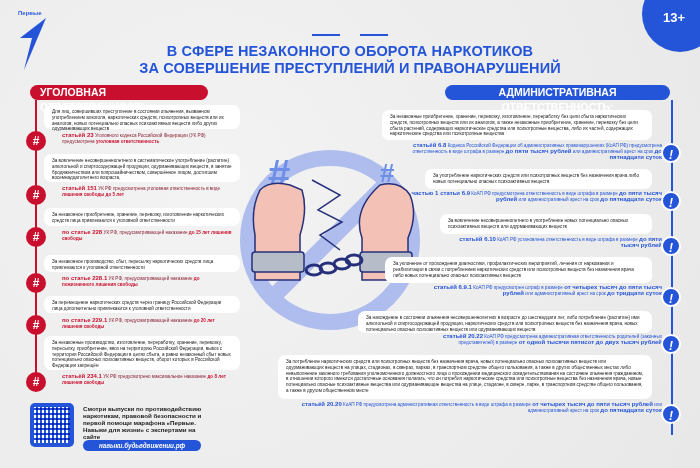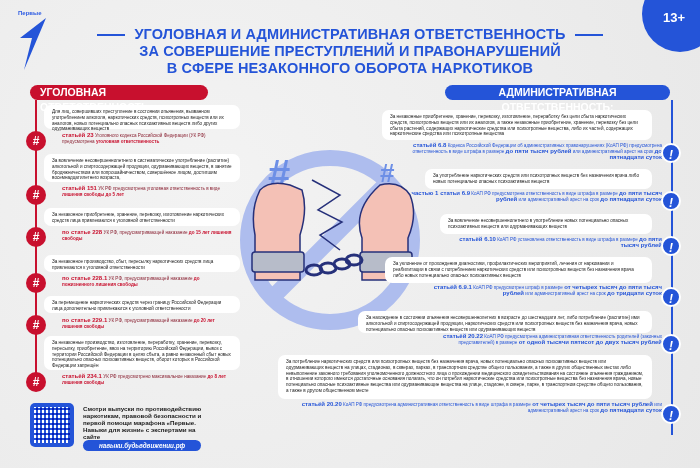--- a/index.html
+++ b/index.html
@@ -44,23 +44,23 @@
   <svg width="30" height="55" viewBox="0 0 30 55">
     <path d="M28 2 L2 22 L14 22 L6 54 Z" fill="#2454d8"></path>
   </svg>
 </div>
 
 <div class="age">
     <span>13+</span>
   </div>
 
 <div class="title">
-  <div><span class="dash"></span><span>УГОЛОВНАЯ И АДМИНИСТРАТИВНАЯ ОТВЕТСТВЕННОСТЬ</span><span class="dash"></span></div>
+  <div><span class="dash"></span><span class="dash"></span></div>
+  <div>В СФЕРЕ НЕЗАКОННОГО ОБОРОТА НАРКОТИКОВ</div>
   <div>ЗА СОВЕРШЕНИЕ ПРЕСТУПЛЕНИЙ И ПРАВОНАРУШЕНИЙ</div>
-  <div>В СФЕРЕ НЕЗАКОННОГО ОБОРОТА НАРКОТИКОВ</div>
 </div>
 
 <div class="hdr-left">УГОЛОВНАЯ ОТВЕТСТВЕННОСТЬ:</div>
 <div class="hdr-right">АДМИНИСТРАТИВНАЯ ОТВЕТСТВЕННОСТЬ:</div>
 <div class="vline-l"></div>
 <div class="vline-r"></div>
 
 <svg class="center-art" viewBox="0 0 200 200">
   <circle cx="100" cy="100" r="82" fill="none" stroke="#aebdee" stroke-width="16"></circle>
   <line x1="40" y1="160" x2="160" y2="40" stroke="#aebdee" stroke-width="16"></line>

